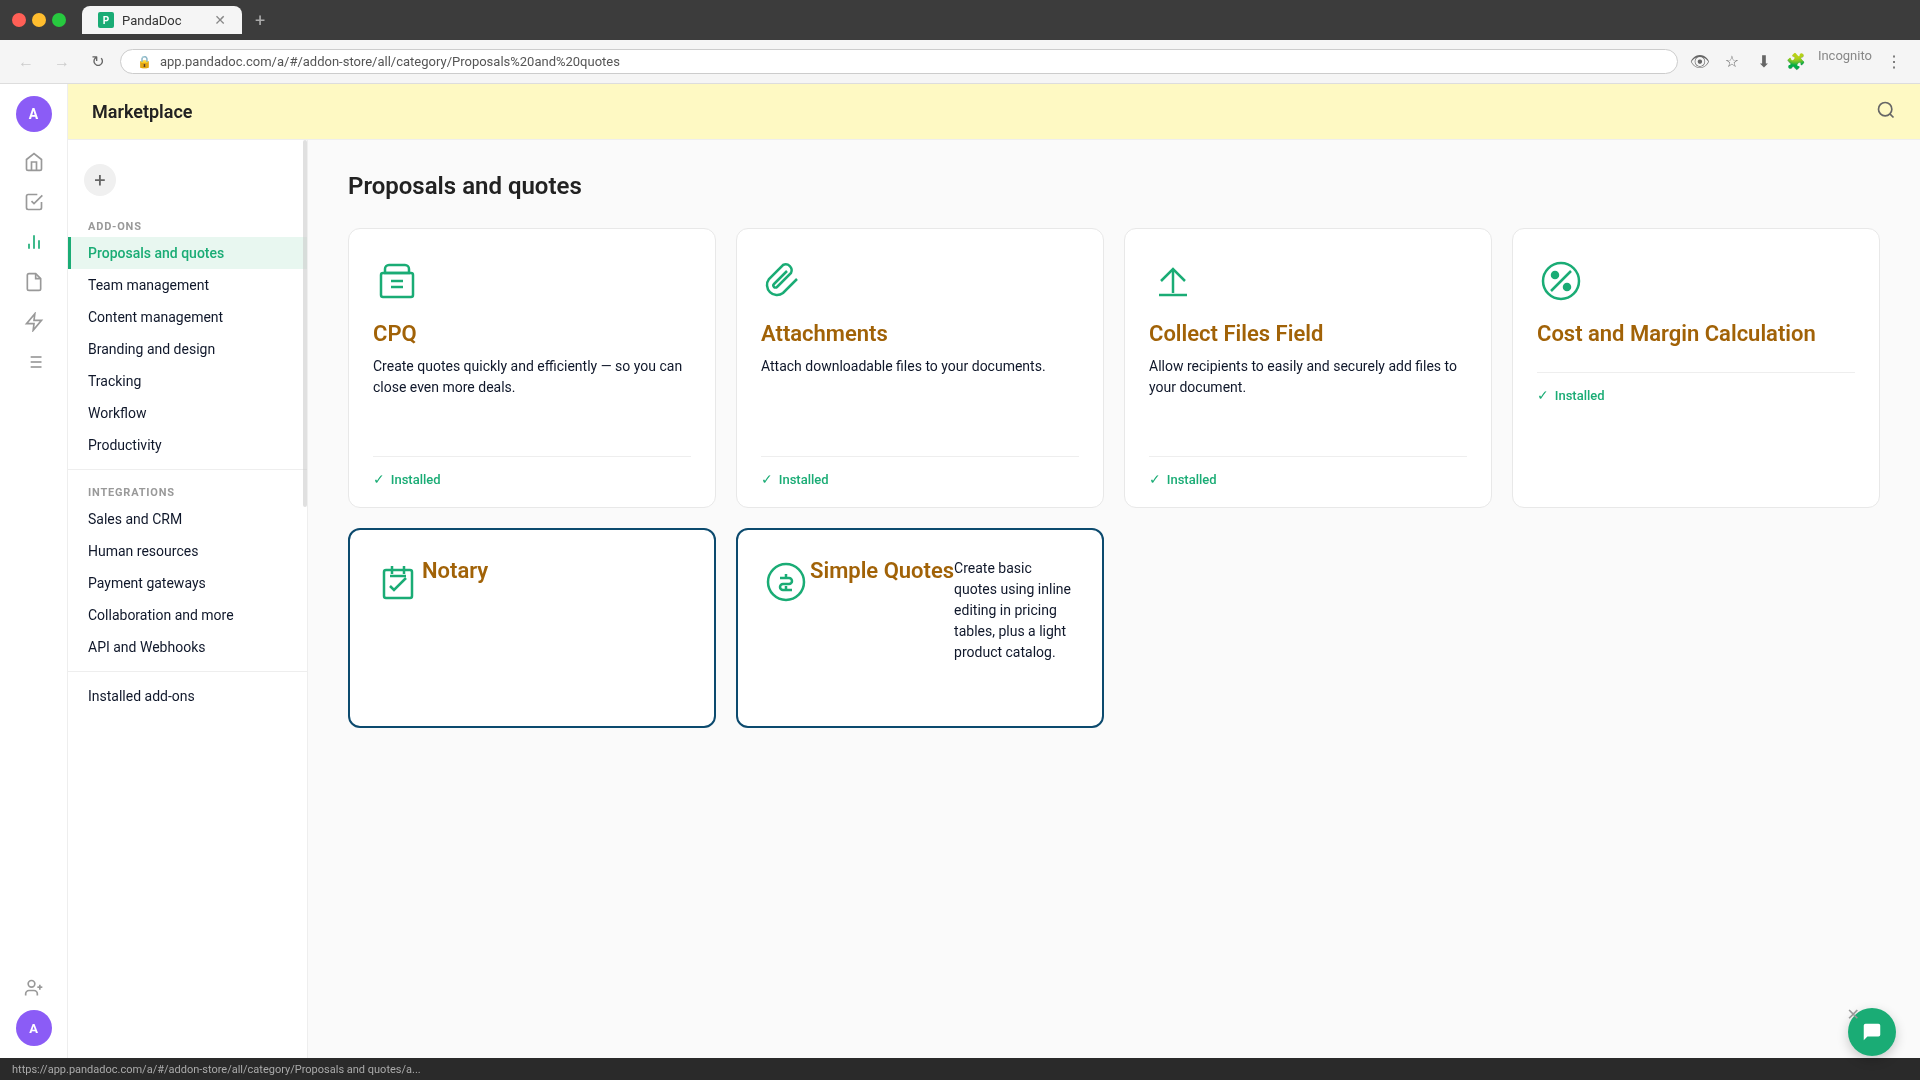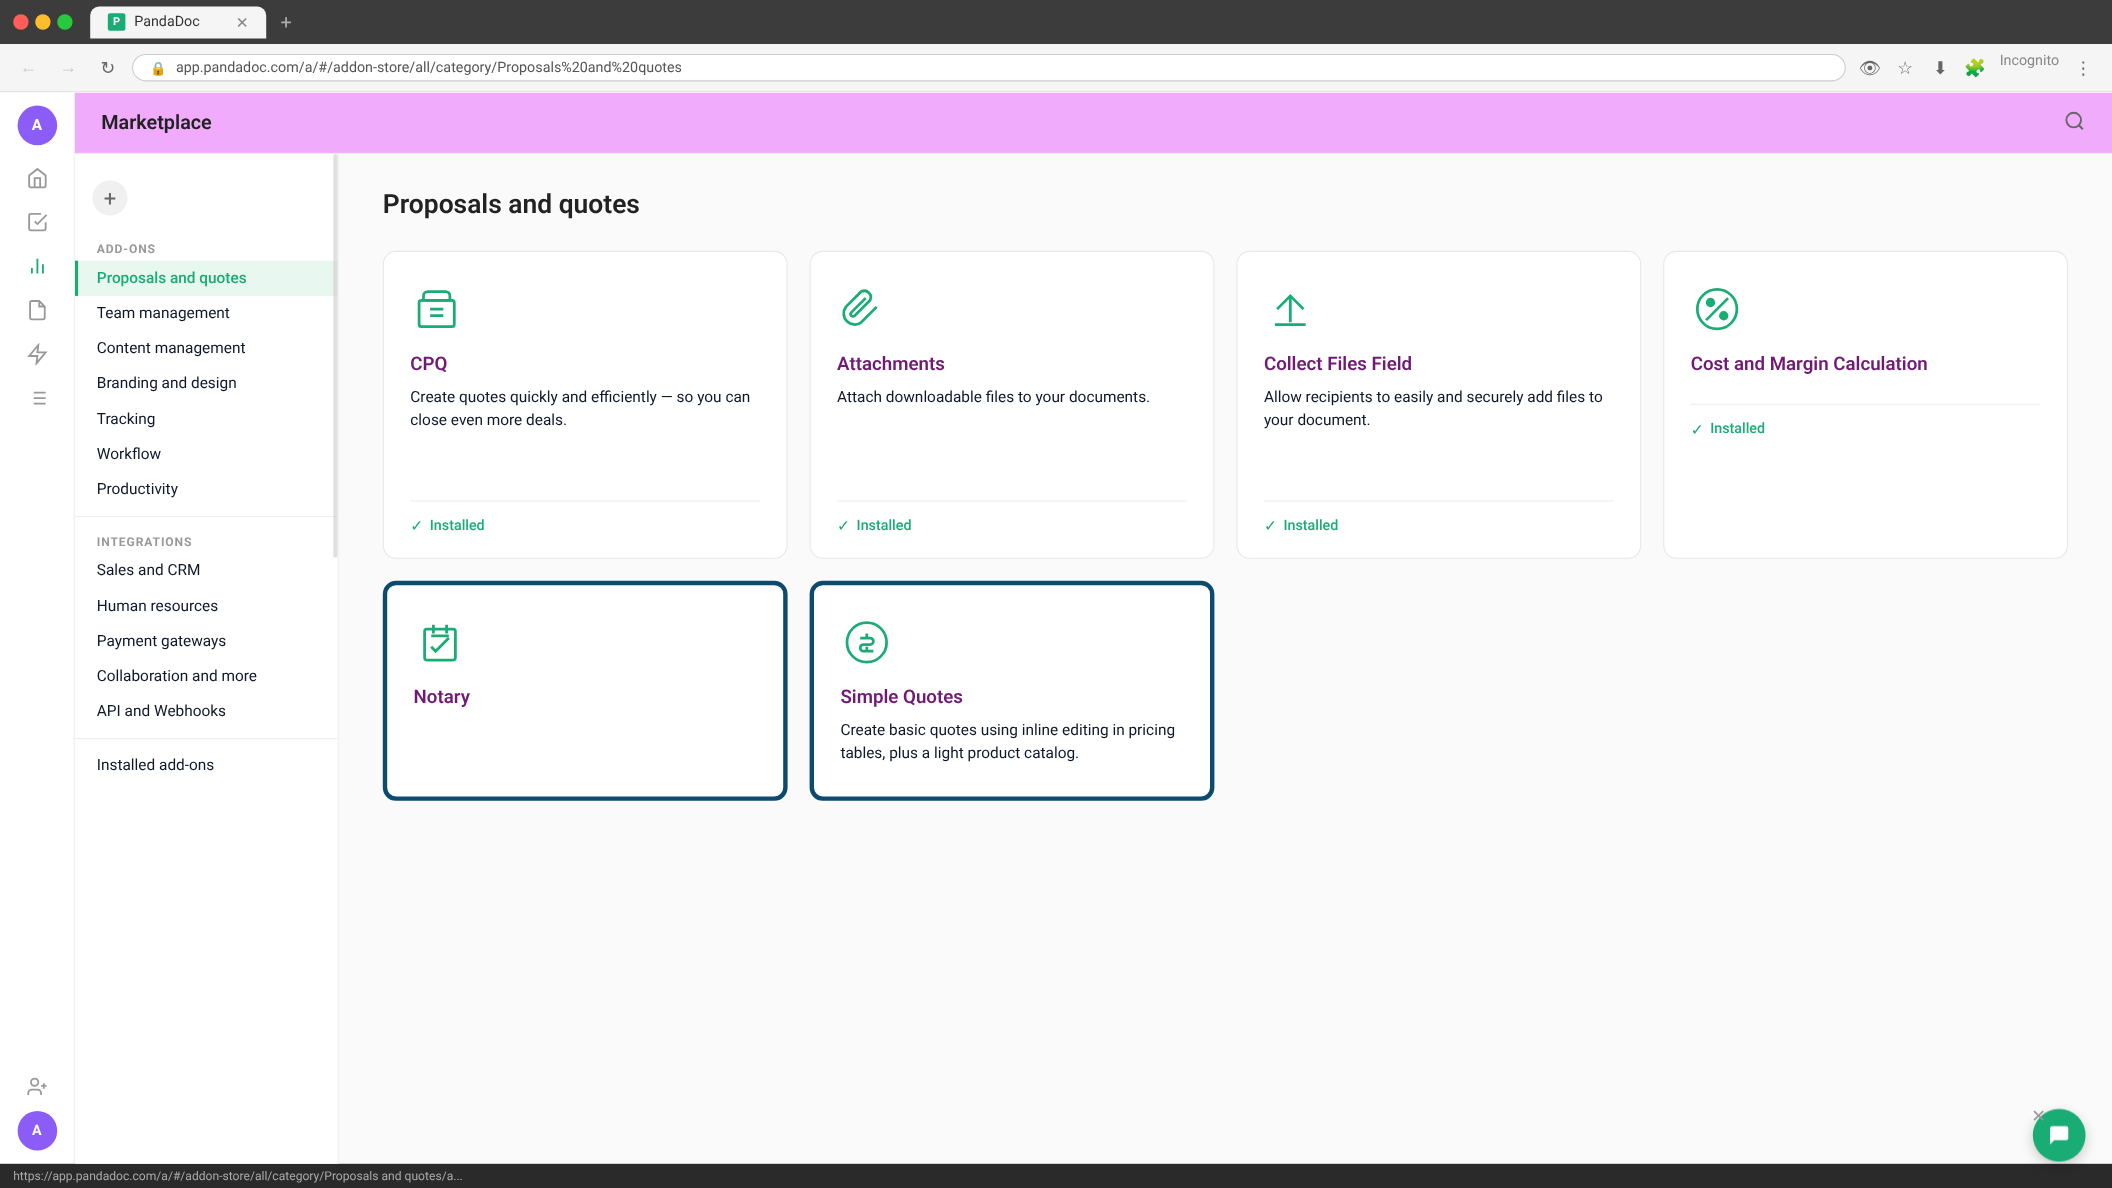--- a/index.html
+++ b/index.html
@@ -45,31 +45,31 @@
     .sidebar-divider { height: 1px; background: #eee; margin: 8px 0; }
 
     
     .main-content { flex: 1; overflow-y: auto; padding: 32px 40px; background: #fafafa; }
     .page-title { font-size: 24px; font-weight: 600; color: #222; margin-bottom: 28px; }
 
     
     .cards-grid { display: grid; grid-template-columns: repeat(4, 1fr); gap: 20px; margin-bottom: 20px; }
     .card { background: white; border: 1px solid #e8e8e8; border-radius: 12px; padding: 28px 24px 20px; display: flex; flex-direction: column; cursor: pointer; transition: box-shadow 0.2s; min-height: 280px; }
     .card-icon { width: 48px; height: 48px; margin-bottom: 16px; color: #1aac75; }
-    .card-title { font-size: 17px; font-weight: 600; color: #701a75; margin-bottom: 10px; }
+    .card-title { font-size: 22px; font-weight: 600; color: #a16207; margin-bottom: 10px; }
     .card-desc { font-size: 14px; color: #0f172a; line-height: 1.5; flex: 1; }
     .card-status { margin-top: 16px; display: flex; align-items: center; gap: 6px; color: #1aac75; font-size: 13px; font-weight: 500; border-top: 1px solid #eee; padding-top: 14px; }
     .card-status .check { font-size: 14px; }
 
     
     .cards-grid-2 { display: grid; grid-template-columns: repeat(4, 1fr); gap: 20px; }
-    .card-partial { background: white; border: 4px solid #0c4a6e; border-radius: 12px; padding: 28px 24px 20px; display: flex; flex-direction: column; cursor: pointer; min-height: 200px; }
-
-    
-    .header { height: 56px; display: flex; align-items: center; padding: 0 24px; border-bottom: 1px solid #eee; background: #f0abfc; flex-shrink: 0; gap: 16px; }
+    .card-partial { background: white; border: 2px solid #0c4a6e; border-radius: 12px; padding: 28px 24px 20px; display: flex; flex-direction: row; cursor: pointer; min-height: 200px; }
+
+    
+    .header { height: 56px; display: flex; align-items: center; padding: 0 24px; border-bottom: 1px solid #eee; background: #fef9c3; flex-shrink: 0; gap: 16px; }
     .header-title { font-size: 18px; font-weight: 600; color: #222; }
     .header-search { margin-left: auto; color: #666; cursor: pointer; }
 
     
     .chat-widget { position: fixed; bottom: 24px; right: 24px; width: 48px; height: 48px; background: #1aac75; border-radius: 50%; display: flex; align-items: center; justify-content: center; color: white; cursor: pointer; box-shadow: 0 4px 12px rgba(0,0,0,0.2); z-index: 100; }
     .chat-close { position: fixed; bottom: 56px; right: 60px; color: #999; cursor: pointer; font-size: 16px; z-index: 101; }
 
     
     .status-bar { background: #2a2a2a; height: 22px; display: flex; align-items: center; padding: 0 12px; font-size: 11px; color: #aaa; flex-shrink: 0; }
 

